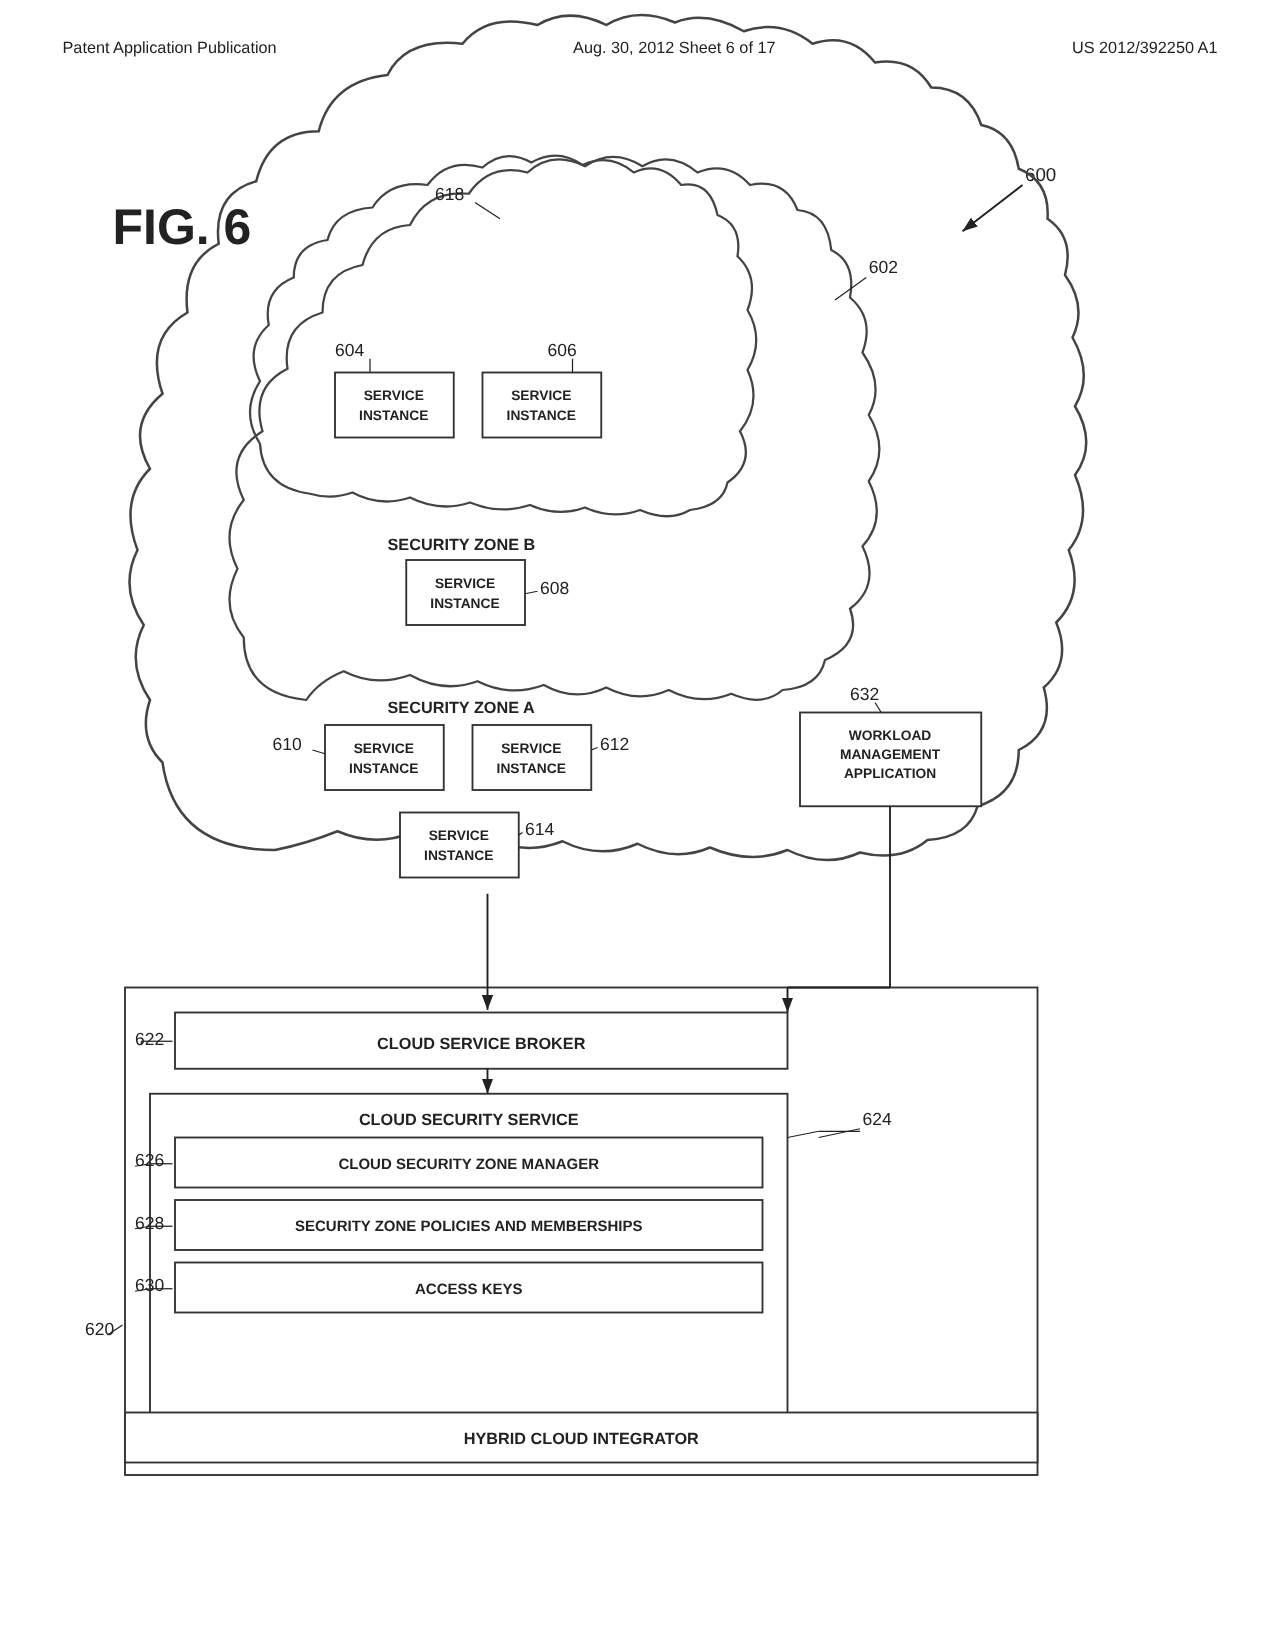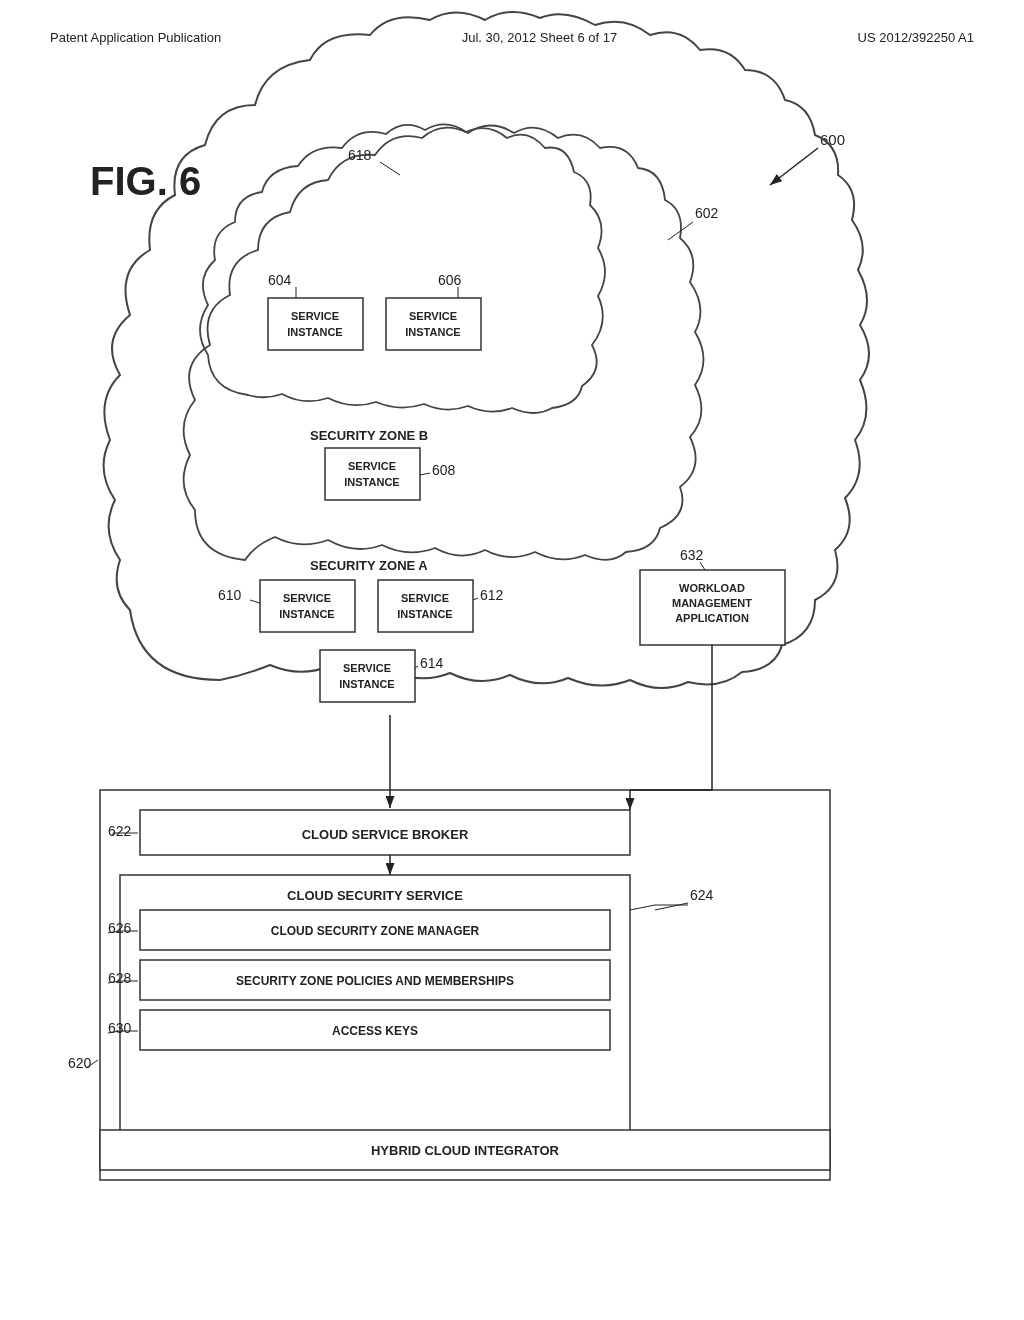--- a/index.html
+++ b/index.html
@@ -29,21 +29,21 @@
       color: #222;
     }
   </style>
 </head>
 <body>
 
 <div class="page">
 
   <div class="header">
     <span>Patent Application Publication</span>
-    <span>Jul. 30, 2012  Sheet 6 of 17</span>
+    <span>Aug. 30, 2012  Sheet 6 of 17</span>
     <span>US 2012/392250 A1</span>
   </div>
 
   <svg viewBox="0 0 1024 1260" width="1024" height="1260" style="position:absolute;top:0;left:0;">
 
     <text x="90" y="195" font-size="40" font-weight="bold" font-family="Arial" fill="#222">FIG. 6</text>
 
     <text x="820" y="145" font-size="15" font-family="Arial" fill="#222">600</text>
     <line x1="818" y1="148" x2="770" y2="185" stroke="#222" stroke-width="1.5" marker-end="url(#arrowhead)"></line>
 

